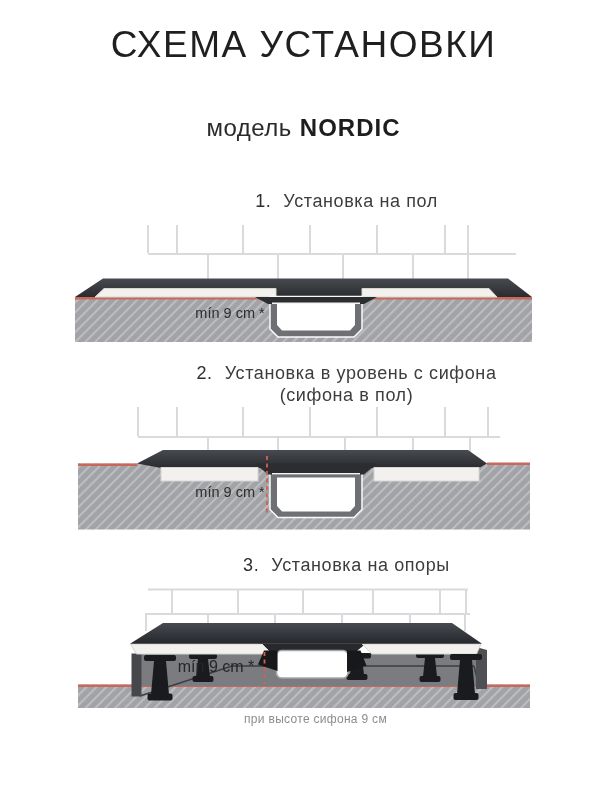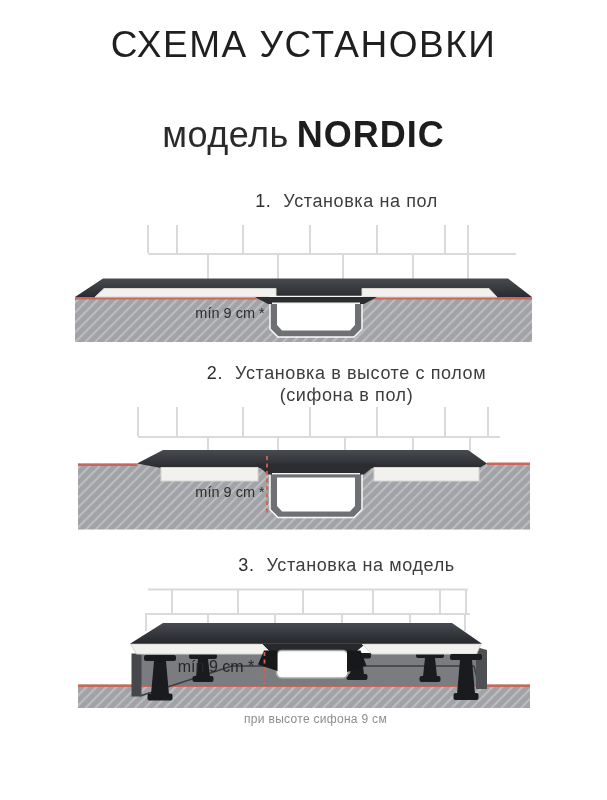--- a/index.html
+++ b/index.html
@@ -6,21 +6,21 @@
   .page{
     position:relative;width:607px;height:800px;background:#ffffff;overflow:hidden;
     font-family:"Liberation Sans",sans-serif;
   }
   .page-title{
     position:absolute;top:24px;left:0;width:607px;text-align:center;
     font-size:37px;font-weight:normal;letter-spacing:1.5px;color:#1f1f1f;
   }
   .model-line{
     position:absolute;top:114px;left:0;width:607px;text-align:center;
-    font-size:36px;color:#2a2a2a;letter-spacing:0.5px;
+    font-size:24px;color:#2a2a2a;letter-spacing:0.5px;
   }
   .model-line .prefix{font-weight:normal;}
   .model-line .name{font-weight:bold;color:#1d1d1d;margin-left:8px;letter-spacing:1px;}
   .sec-heading{
     position:absolute;left:0;width:607px;text-align:center;
     font-size:18px;color:#3d3d3d;letter-spacing:0.6px;line-height:22px;padding-left:43px;
   }
   .sec-heading .num{margin-right:12px;color:#2e2e2e;}
   .diag{position:absolute;left:0;width:607px;display:block;}
   .footnote{
@@ -84,21 +84,21 @@
       <path d="M270 296.5 L362 296.5 L362 329 L354 337 L278 337 L270 329 Z" fill="#6e7074" stroke="#fafafa" stroke-width="1.5"></path>
       <path d="M277 302 L355 302 L355 325 L350 330.5 L282 330.5 L277 325 Z" fill="#ffffff"></path>
     </g>
     <path fill="#2b2d31" d="M255 297 L268 304 L364 304 L377 297 Z"></path>
     <line x1="272" y1="303.2" x2="360" y2="303.2" stroke="#f5f4f2" stroke-width="1.6"></line>
     <text x="230" y="318" text-anchor="middle" font-size="14.5" fill="#2e2e2e">mín 9 cm *</text>
   </svg>
 
   <div class="sec-heading" style="top:362px;">
     <div>
-      <span class="num">2.</span><span>Установка в высоте с полом</span>
+      <span class="num">2.</span><span>Установка в уровень с сифона</span>
     </div>
     <div>(сифона в пол)</div>
   </div>
 
   <svg class="diag" style="top:404px;height:131px;" viewBox="0 404 607 131">
     <defs>
       <pattern id="hatch2" width="7" height="7" patternUnits="userSpaceOnUse" patternTransform="rotate(45)">
         <rect width="7" height="7" fill="#a2a3a6"></rect>
         <line x1="1" y1="0" x2="1" y2="7" stroke="#bcbdc0" stroke-width="2.2"></line>
       </pattern>
@@ -136,21 +136,21 @@
       <rect x="161" y="467.5" width="97" height="13.5"></rect>
       <rect x="374" y="467.5" width="105" height="13.5"></rect>
     </g>
     <path fill="#2b2d31" d="M255 463.5 L268 474.5 L364 474.5 L377 463.5 Z"></path>
     <line x1="272" y1="473.8" x2="360" y2="473.8" stroke="#f5f4f2" stroke-width="1.6"></line>
     <line x1="267" y1="456" x2="267" y2="514" stroke="#d4614d" stroke-width="1.8" stroke-dasharray="4 3.5"></line>
     <text x="230" y="496.5" text-anchor="middle" font-size="14.5" fill="#2e2e2e">mín 9 cm *</text>
   </svg>
 
   <div class="sec-heading" style="top:554px;">
-    <span class="num">3.</span><span>Установка на модель</span>
+    <span class="num">3.</span><span>Установка на опоры</span>
   </div>
 
   <svg class="diag" style="top:584px;height:128px;" viewBox="0 584 607 128">
     <defs>
       <pattern id="hatch3" width="7" height="7" patternUnits="userSpaceOnUse" patternTransform="rotate(45)">
         <rect width="7" height="7" fill="#a2a3a6"></rect>
         <line x1="1" y1="0" x2="1" y2="7" stroke="#bcbdc0" stroke-width="2.2"></line>
       </pattern>
       <linearGradient id="tray3" x1="0" y1="0" x2="0" y2="1">
         <stop offset="0" stop-color="#474a50"></stop>

